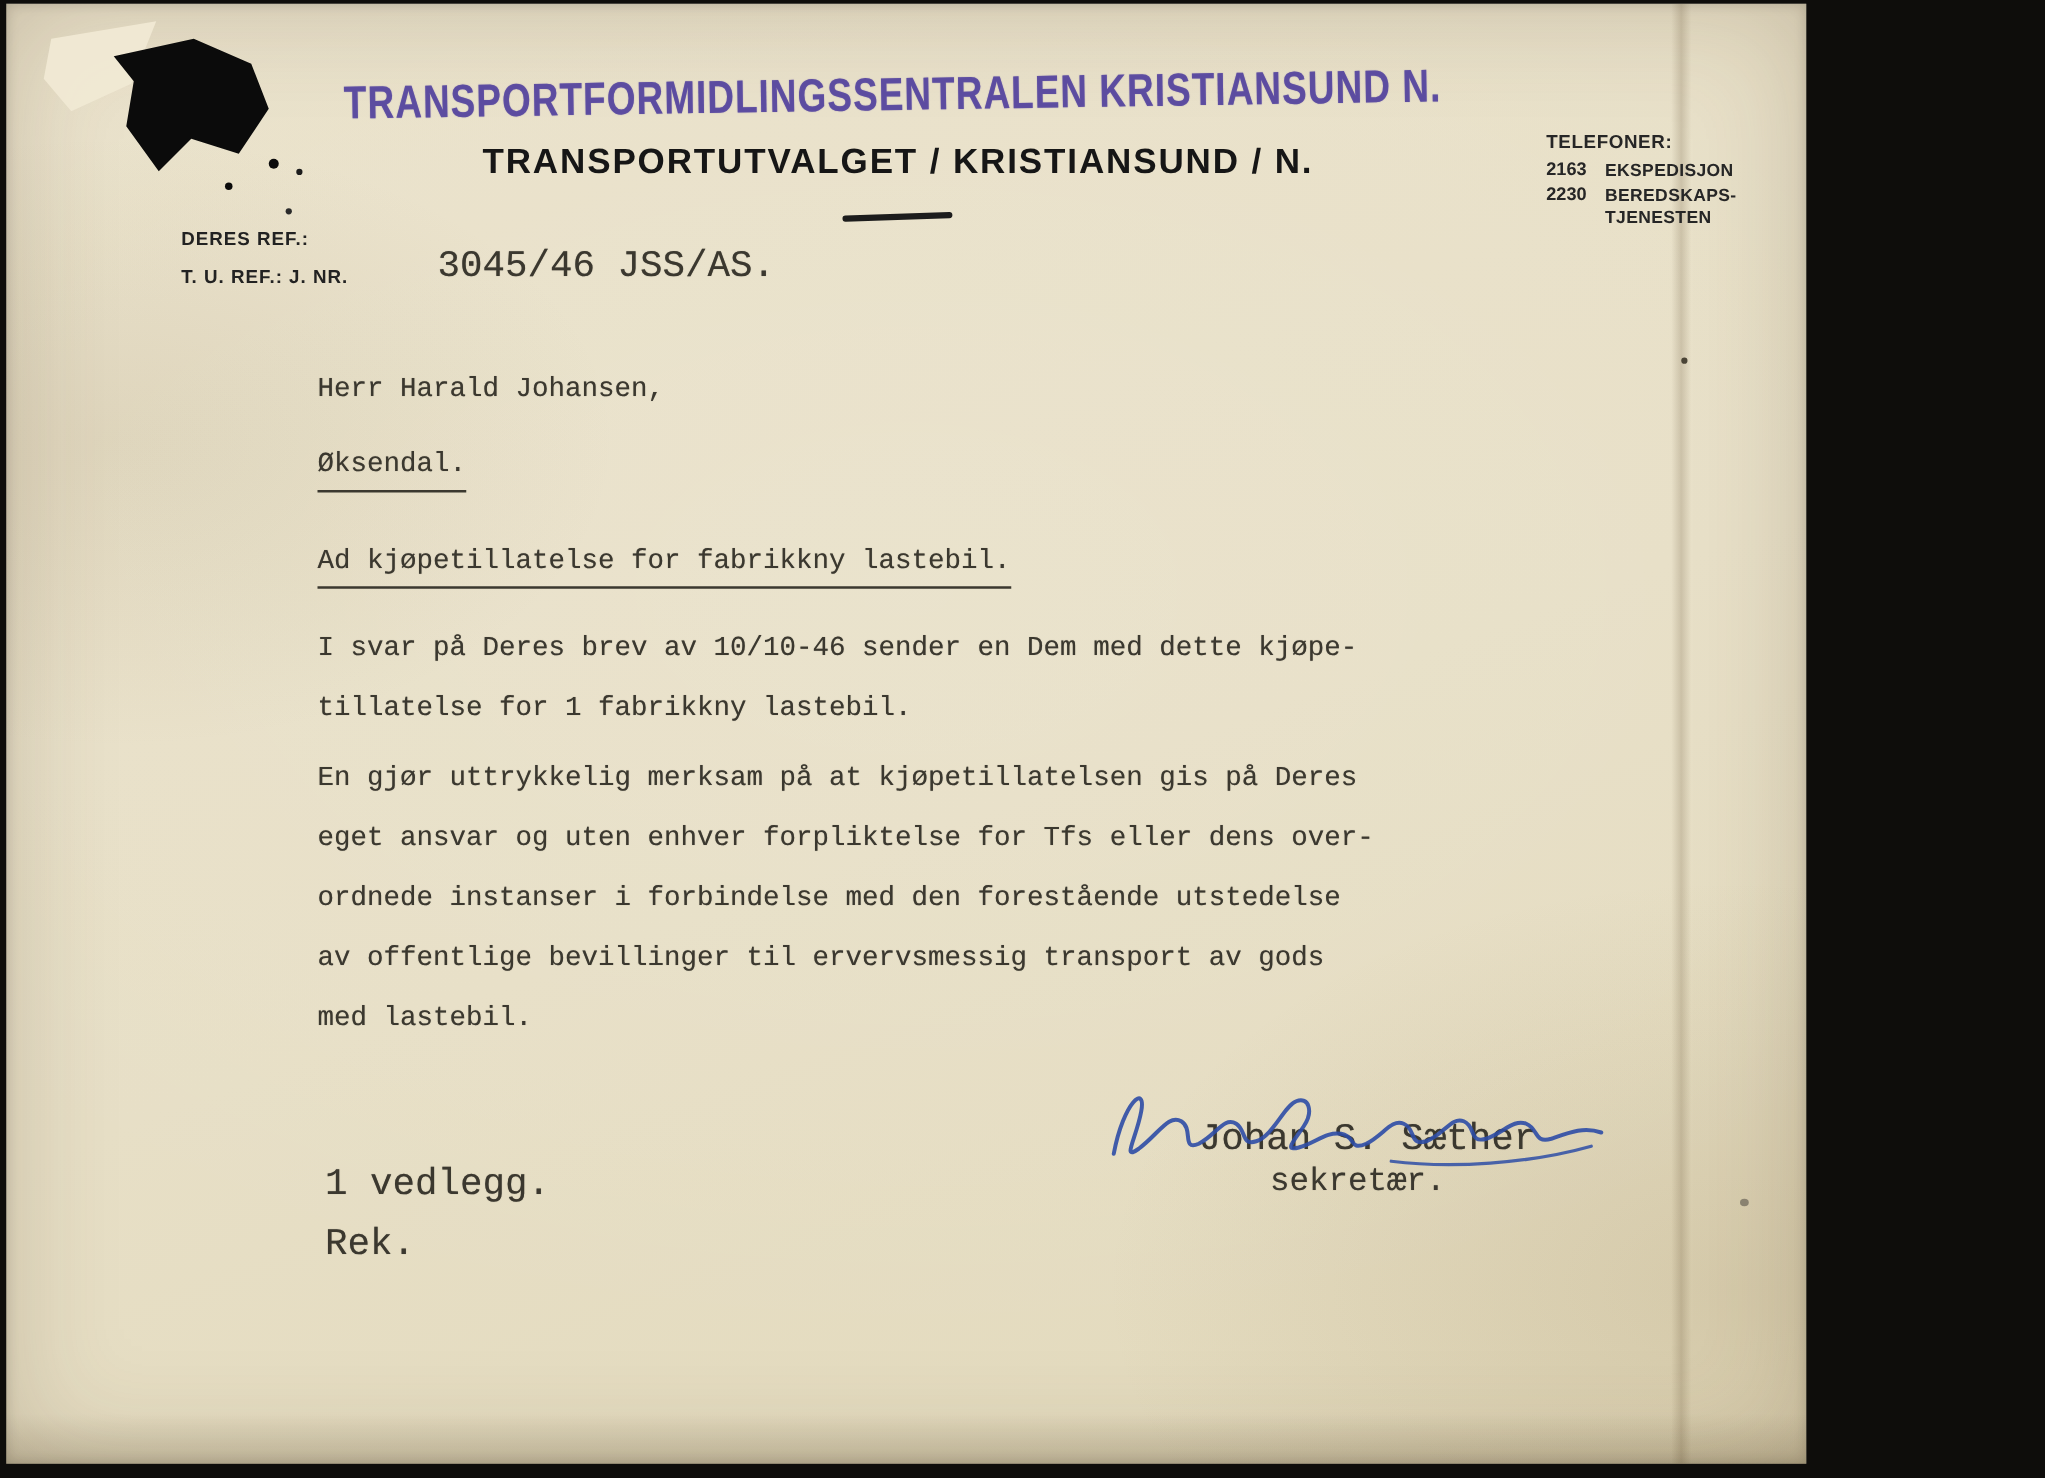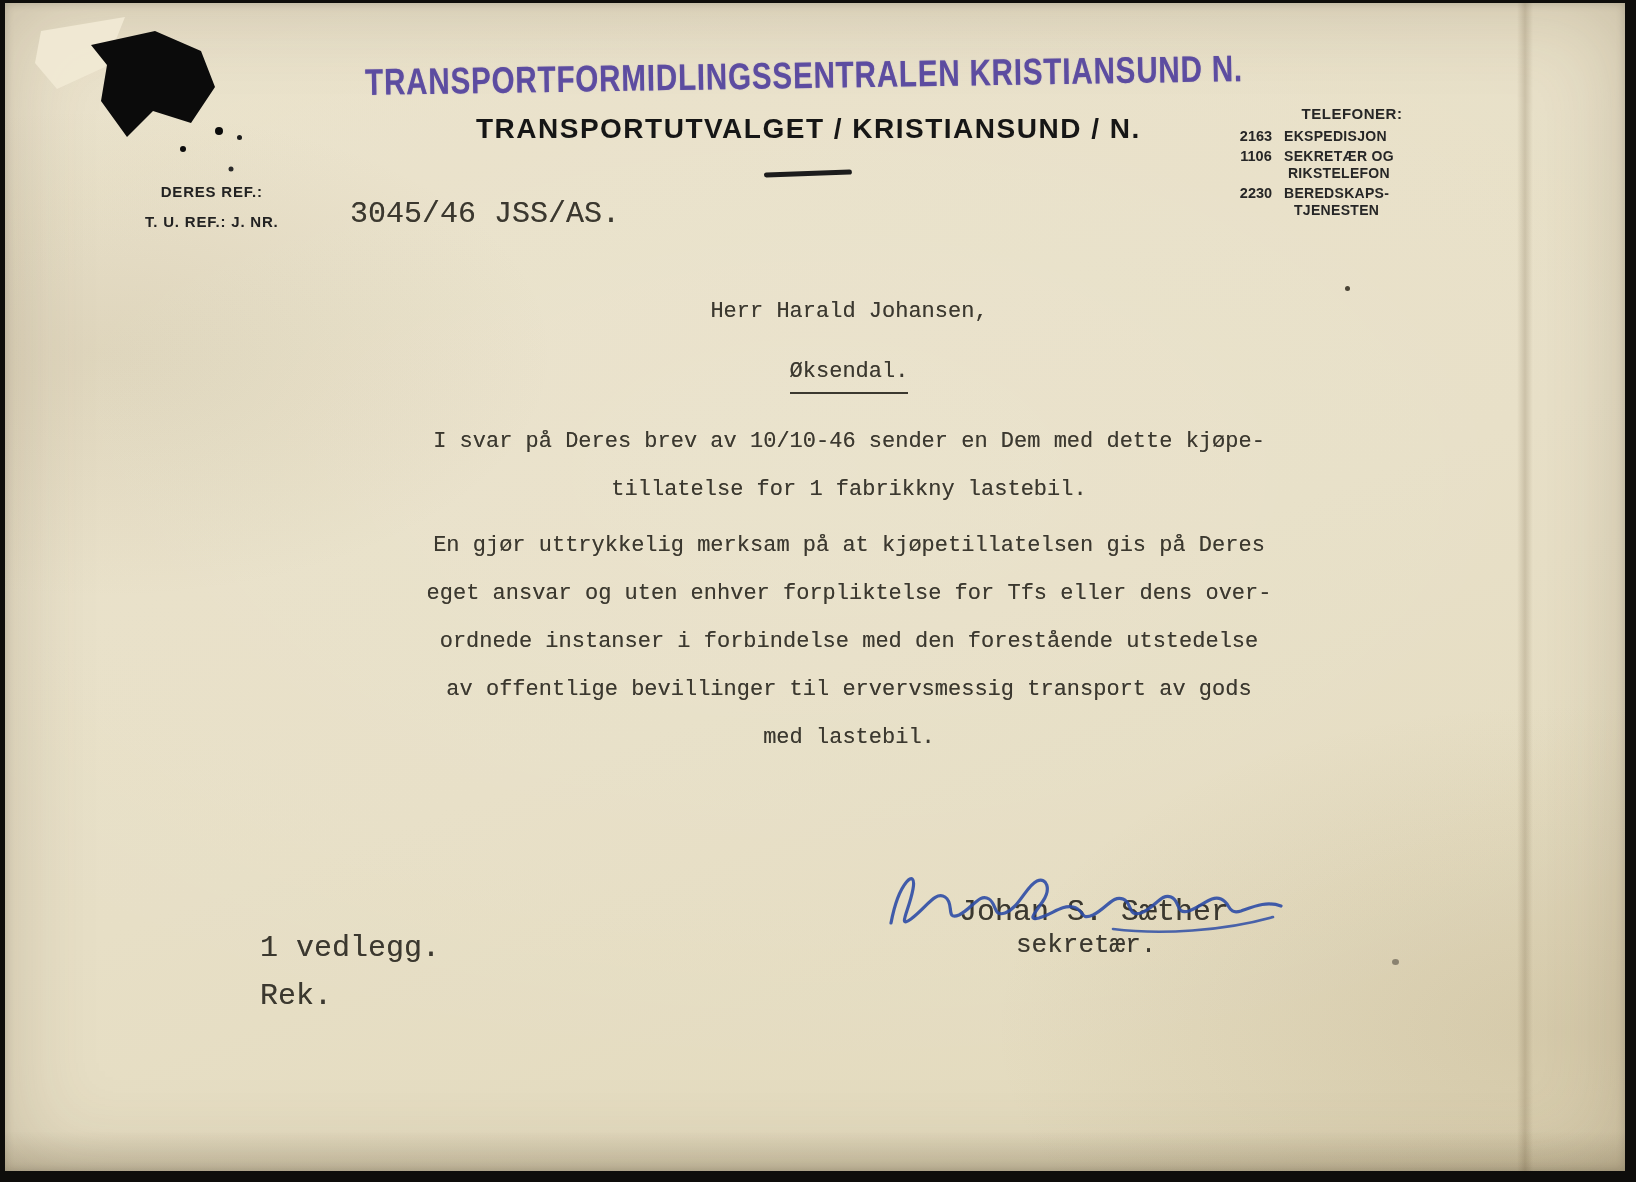--- a/index.html
+++ b/index.html
@@ -8,30 +8,29 @@
     width: 1636px;
     height: 1182px;
     background: #0e0d0b;
     overflow: hidden;
     font-family: "Liberation Sans", sans-serif;
   }
   .paper {
     position: absolute;
     left: 5px;
     top: 3px;
-    width: 1620px;
+    width: 1440px;
     height: 1168px;
     background:
       radial-gradient(120% 90% at 50% 40%, rgba(255,255,255,0.10), transparent 60%),
       radial-gradient(40% 30% at 6% 30%, rgba(140,120,80,0.12), transparent 70%),
       radial-gradient(50% 40% at 96% 88%, rgba(140,115,70,0.16), transparent 70%),
       linear-gradient(160deg, #eae2cb 0%, #e7dfc6 55%, #e2d9bb 100%);
     box-shadow: inset 0 0 90px rgba(80,60,30,0.22), inset 0 0 10px rgba(0,0,0,0.18);
     overflow: hidden;
-    text-align: center;
   }
   .crease {
     position: absolute;
     top: 0; bottom: 0;
     right: 92px;
     width: 16px;
     background: linear-gradient(90deg, transparent, rgba(90,70,40,0.20), transparent);
   }
   .bottom-shade {
     position: absolute;
@@ -245,41 +244,39 @@
 
   <div class="title-rule"></div>
 
   <div class="phones">
     <div class="phones-title">TELEFONER:</div>
     <div class="phone-item">
       <span class="phone-number">2163</span>
       <span class="phone-label">EKSPEDISJON</span>
     </div>
     <div class="phone-item">
-      <span class="phone-number">1106</span>
-      <span class="phone-label">SEKRETÆR OG
-RIKSTELEFON</span>
-    </div>
-    <div class="phone-item">
       <span class="phone-number">2230</span>
       <span class="phone-label">BEREDSKAPS-
 TJENESTEN</span>
     </div>
   </div>
 
   <div class="refs">
     <div class="ref-line">DERES REF.:</div>
     <div class="ref-line">T. U. REF.: J. NR.</div>
   </div>
   <div class="ref-value typewriter">3045/46 JSS/AS.</div>
 
   <div class="letter-body typewriter">
     <div class="line">Herr Harald Johansen,</div>
     <div class="line recipient-2">
       <span class="underline">Øksendal.</span>
+    </div>
+    <div class="line subject">
+      <span class="underline">Ad kjøpetillatelse for fabrikkny lastebil.</span>
     </div>
     <div class="para">I svar på Deres brev av 10/10-46 sender en Dem med dette kjøpe-
 tillatelse for 1 fabrikkny lastebil.</div>
     <div class="para para-2">En gjør uttrykkelig merksam på at kjøpetillatelsen gis på Deres
 eget ansvar og uten enhver forpliktelse for Tfs eller dens over-
 ordnede instanser i forbindelse med den forestående utstedelse
 av offentlige bevillinger til ervervsmessig transport av gods
 med lastebil.</div>
   </div>
 

